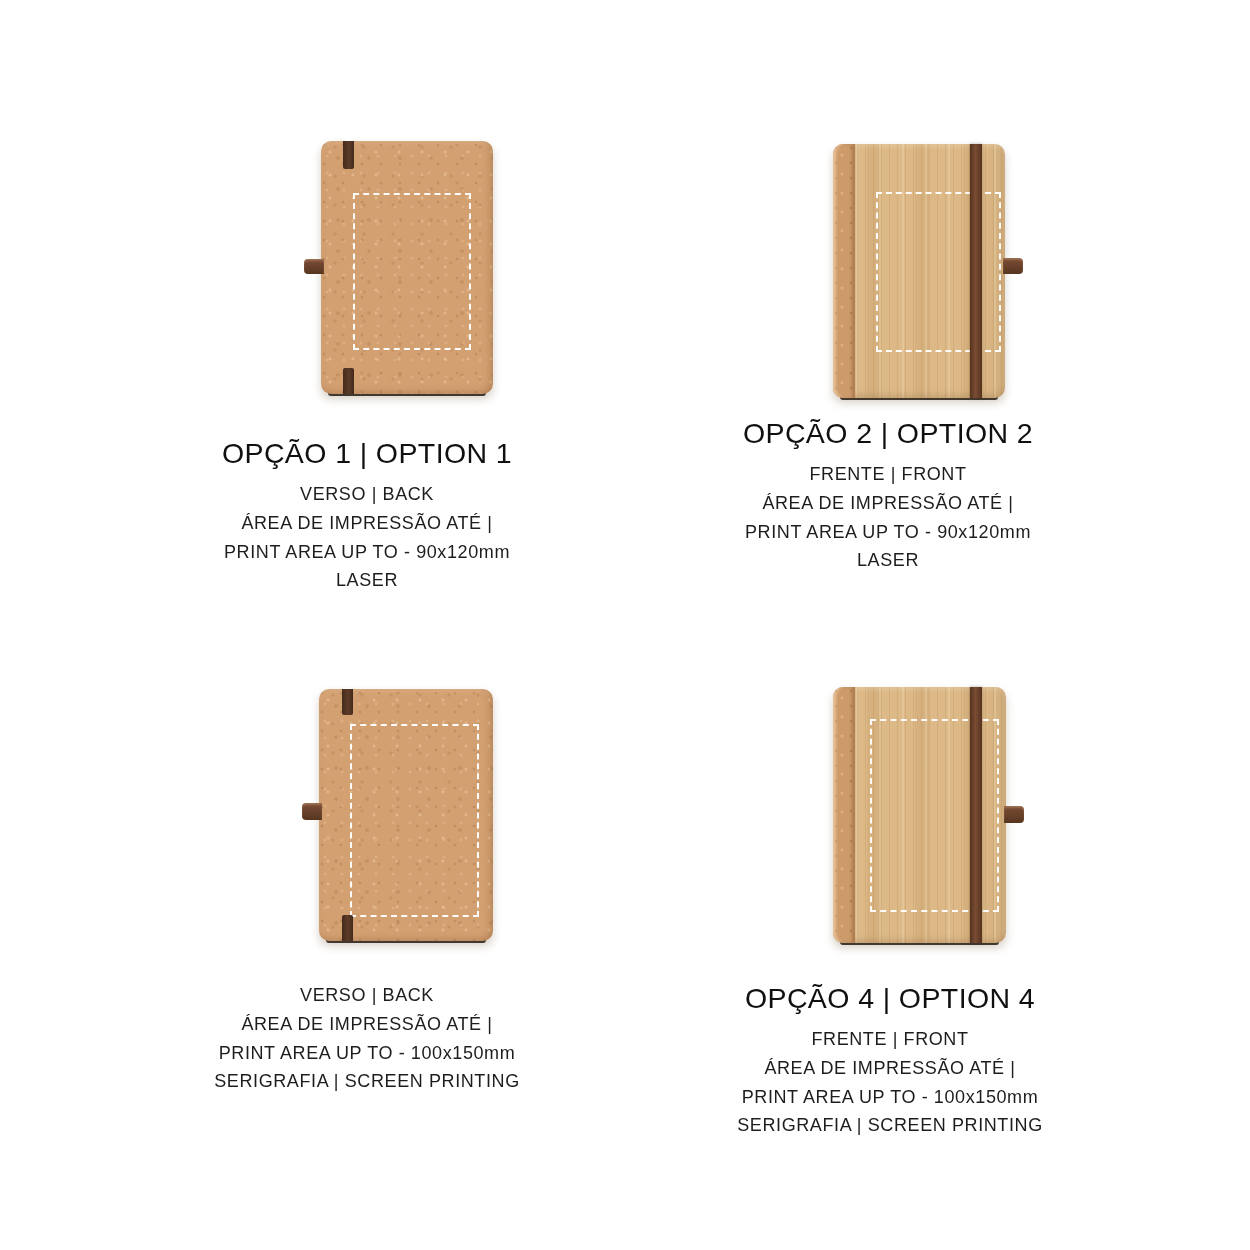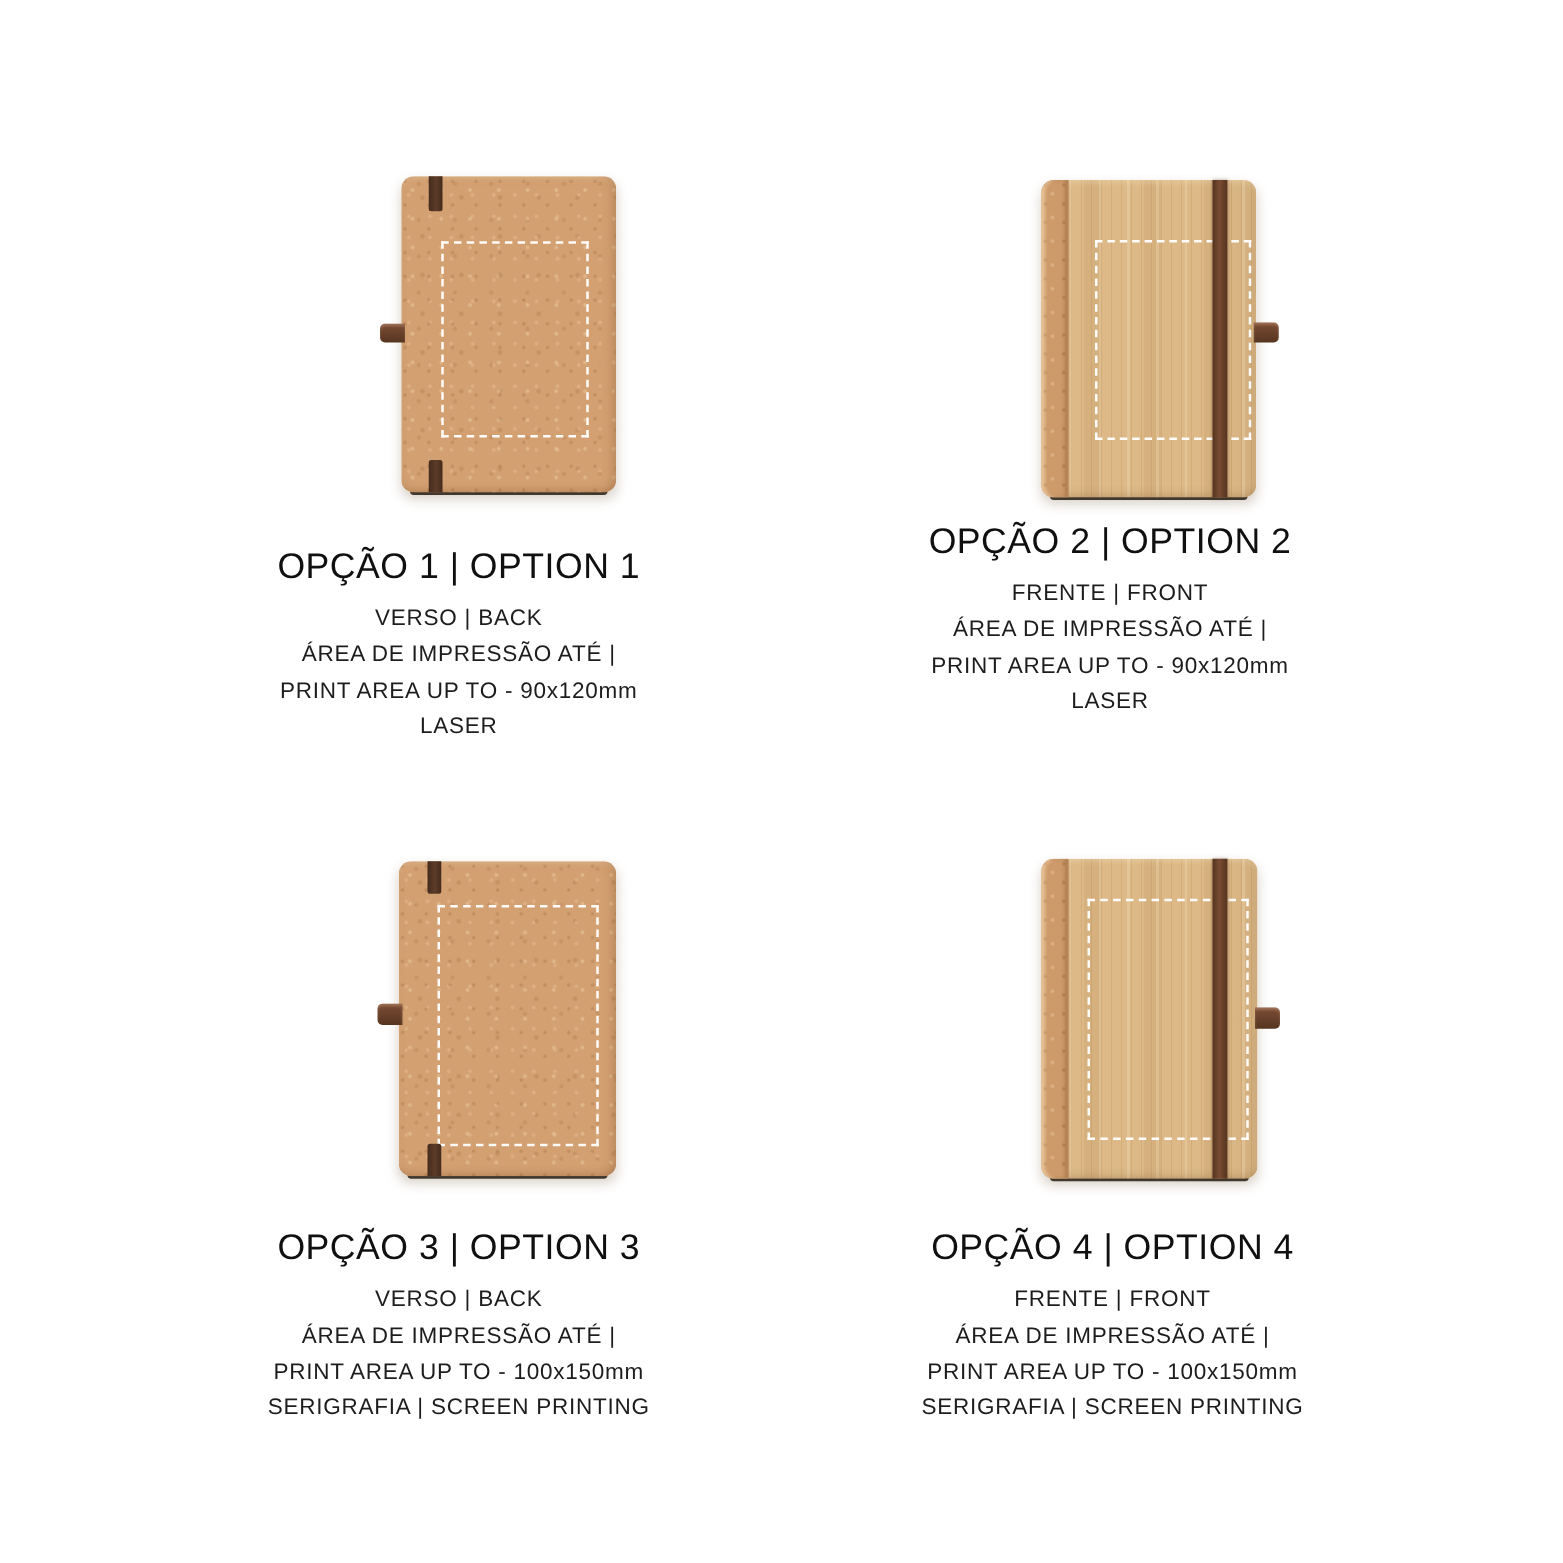--- a/index.html
+++ b/index.html
@@ -180,21 +180,20 @@
 
   <div class="caption cap2">
     <h2>OPÇÃO 2 | OPTION 2</h2>
     <p>FRENTE | FRONT</p>
     <p>ÁREA DE IMPRESSÃO ATÉ |</p>
     <p>PRINT AREA UP TO - 90x120mm</p>
     <p>LASER</p>
   </div>
 
   <div class="caption cap3">
-    <h2>OPÇÃO 3 | OPTION 3</h2>
     <p>VERSO | BACK</p>
     <p>ÁREA DE IMPRESSÃO ATÉ |</p>
     <p>PRINT AREA UP TO - 100x150mm</p>
     <p>SERIGRAFIA | SCREEN PRINTING</p>
   </div>
 
   <div class="caption cap4">
     <h2>OPÇÃO 4 | OPTION 4</h2>
     <p>FRENTE | FRONT</p>
     <p>ÁREA DE IMPRESSÃO ATÉ |</p>

